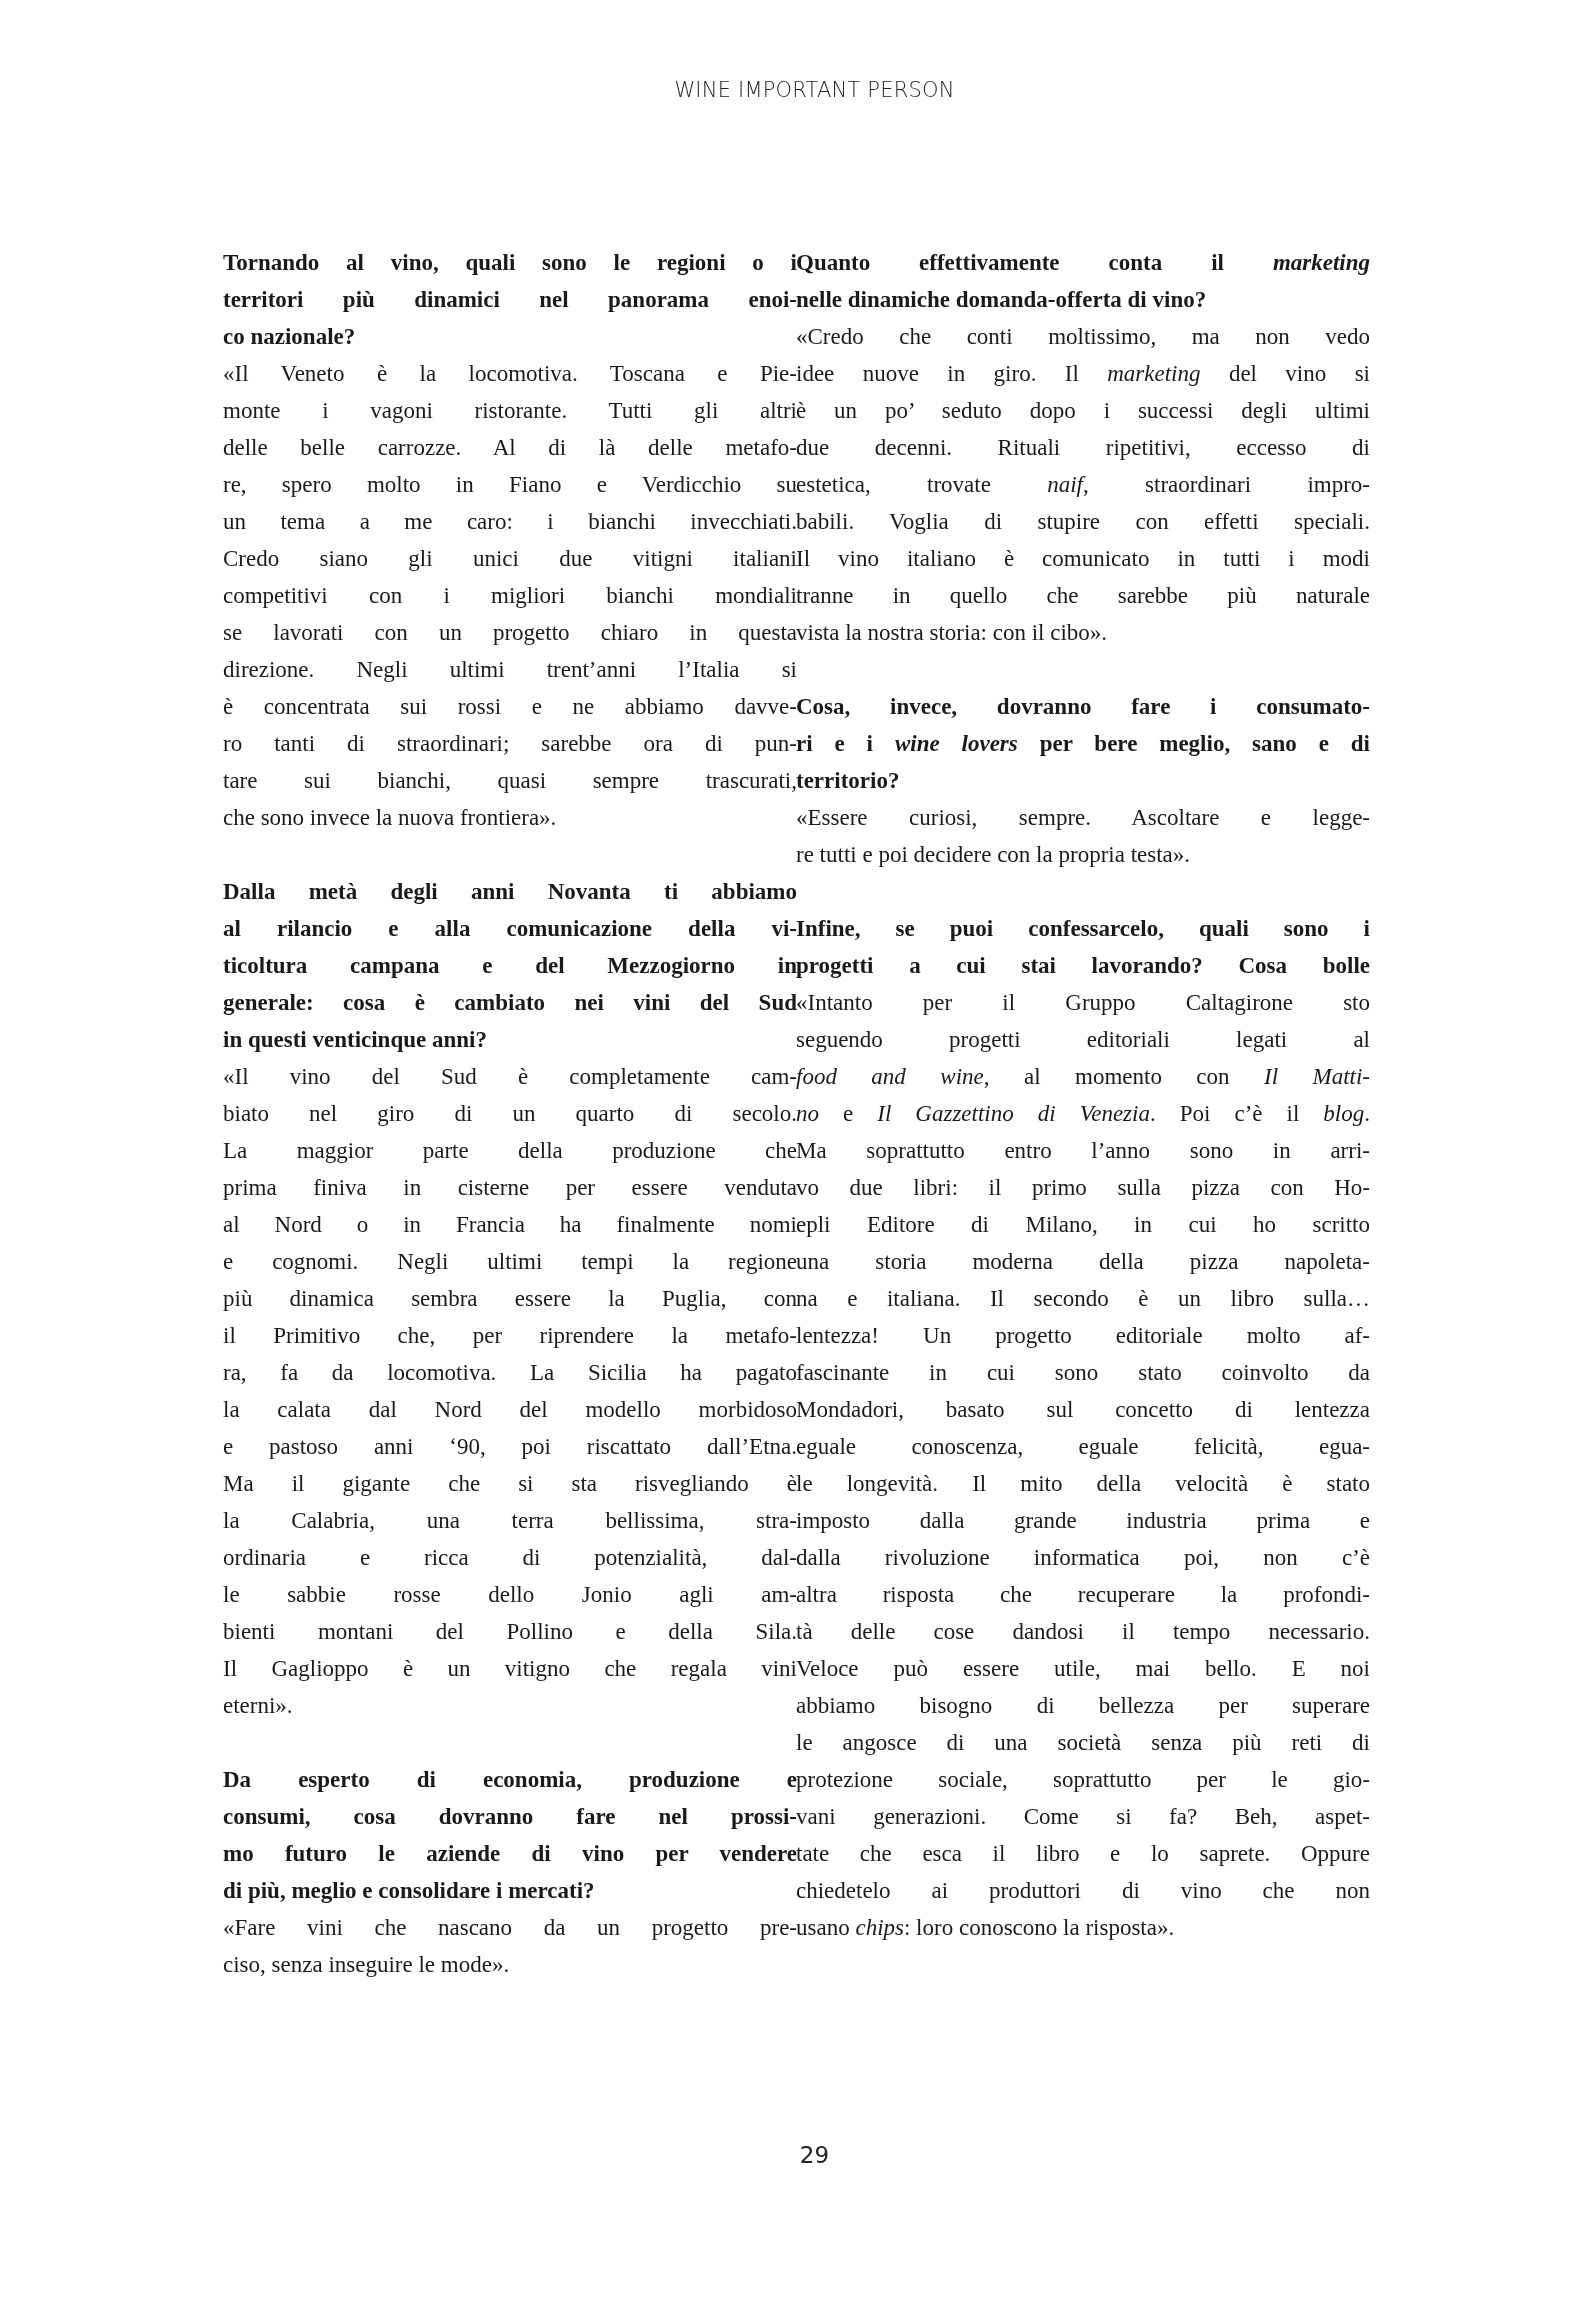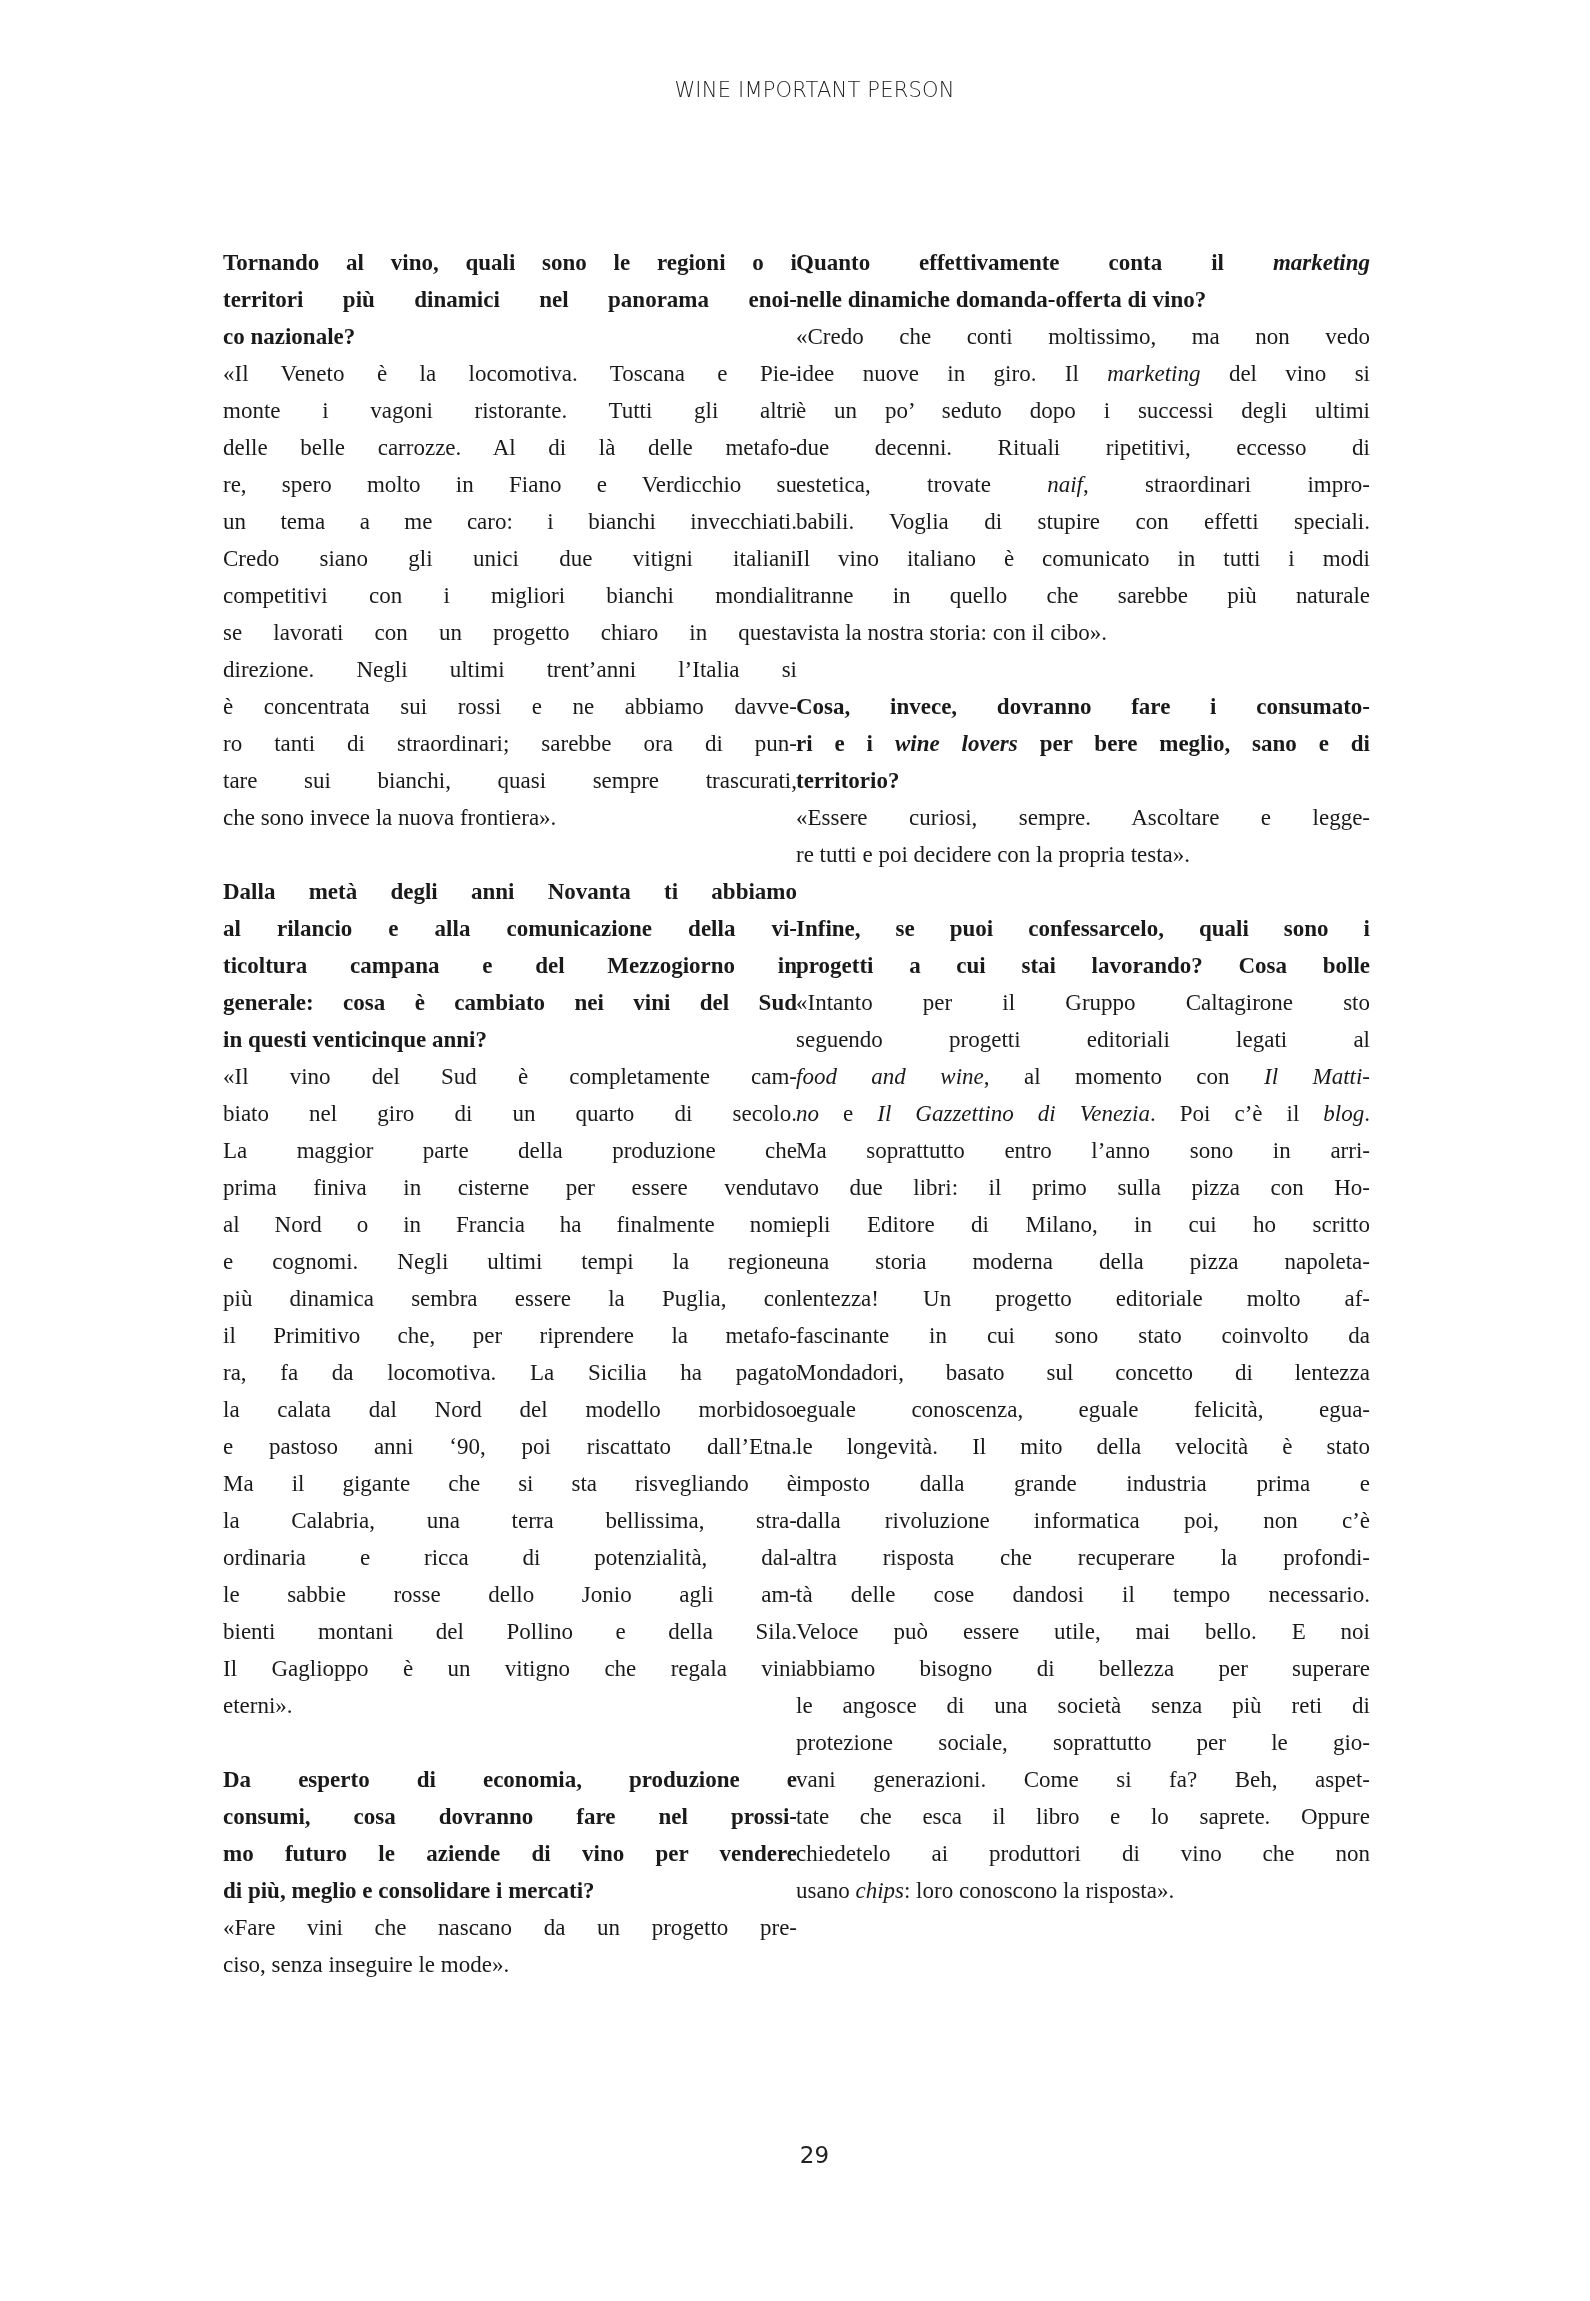--- a/index.html
+++ b/index.html
@@ -170,20 +170,21 @@
       </div>
       <div class="a">
         <span class="line"><span>«Intanto per il Gruppo Caltagirone sto</span></span>
         <span class="line"><span>seguendo progetti editoriali legati al</span></span>
         <span class="line"><span class="seg-i">food and wine</span><span>, al momento con </span><span class="seg-i">Il Matti-</span></span>
         <span class="line"><span class="seg-i">no</span><span> e </span><span class="seg-i">Il Gazzettino di Venezia</span><span>. Poi c’è il </span><span class="seg-i">blog</span><span>.</span></span>
         <span class="line"><span>Ma soprattutto entro l’anno sono in arri-</span></span>
         <span class="line"><span>vo due libri: il primo sulla pizza con Ho-</span></span>
         <span class="line"><span>epli Editore di Milano, in cui ho scritto</span></span>
         <span class="line"><span>una storia moderna della pizza napoleta-</span></span>
+        <span class="line"><span>na e italiana. Il secondo è un libro sulla…</span></span>
         <span class="line"><span>lentezza! Un progetto editoriale molto af-</span></span>
         <span class="line"><span>fascinante in cui sono stato coinvolto da</span></span>
         <span class="line"><span>Mondadori, basato sul concetto di lentezza</span></span>
         <span class="line"><span>eguale conoscenza, eguale felicità, egua-</span></span>
         <span class="line"><span>le longevità. Il mito della velocità è stato</span></span>
         <span class="line"><span>imposto dalla grande industria prima e</span></span>
         <span class="line"><span>dalla rivoluzione informatica poi, non c’è</span></span>
         <span class="line"><span>altra risposta che recuperare la profondi-</span></span>
         <span class="line"><span>tà delle cose dandosi il tempo necessario.</span></span>
         <span class="line"><span>Veloce può essere utile, mai bello. E noi</span></span>

